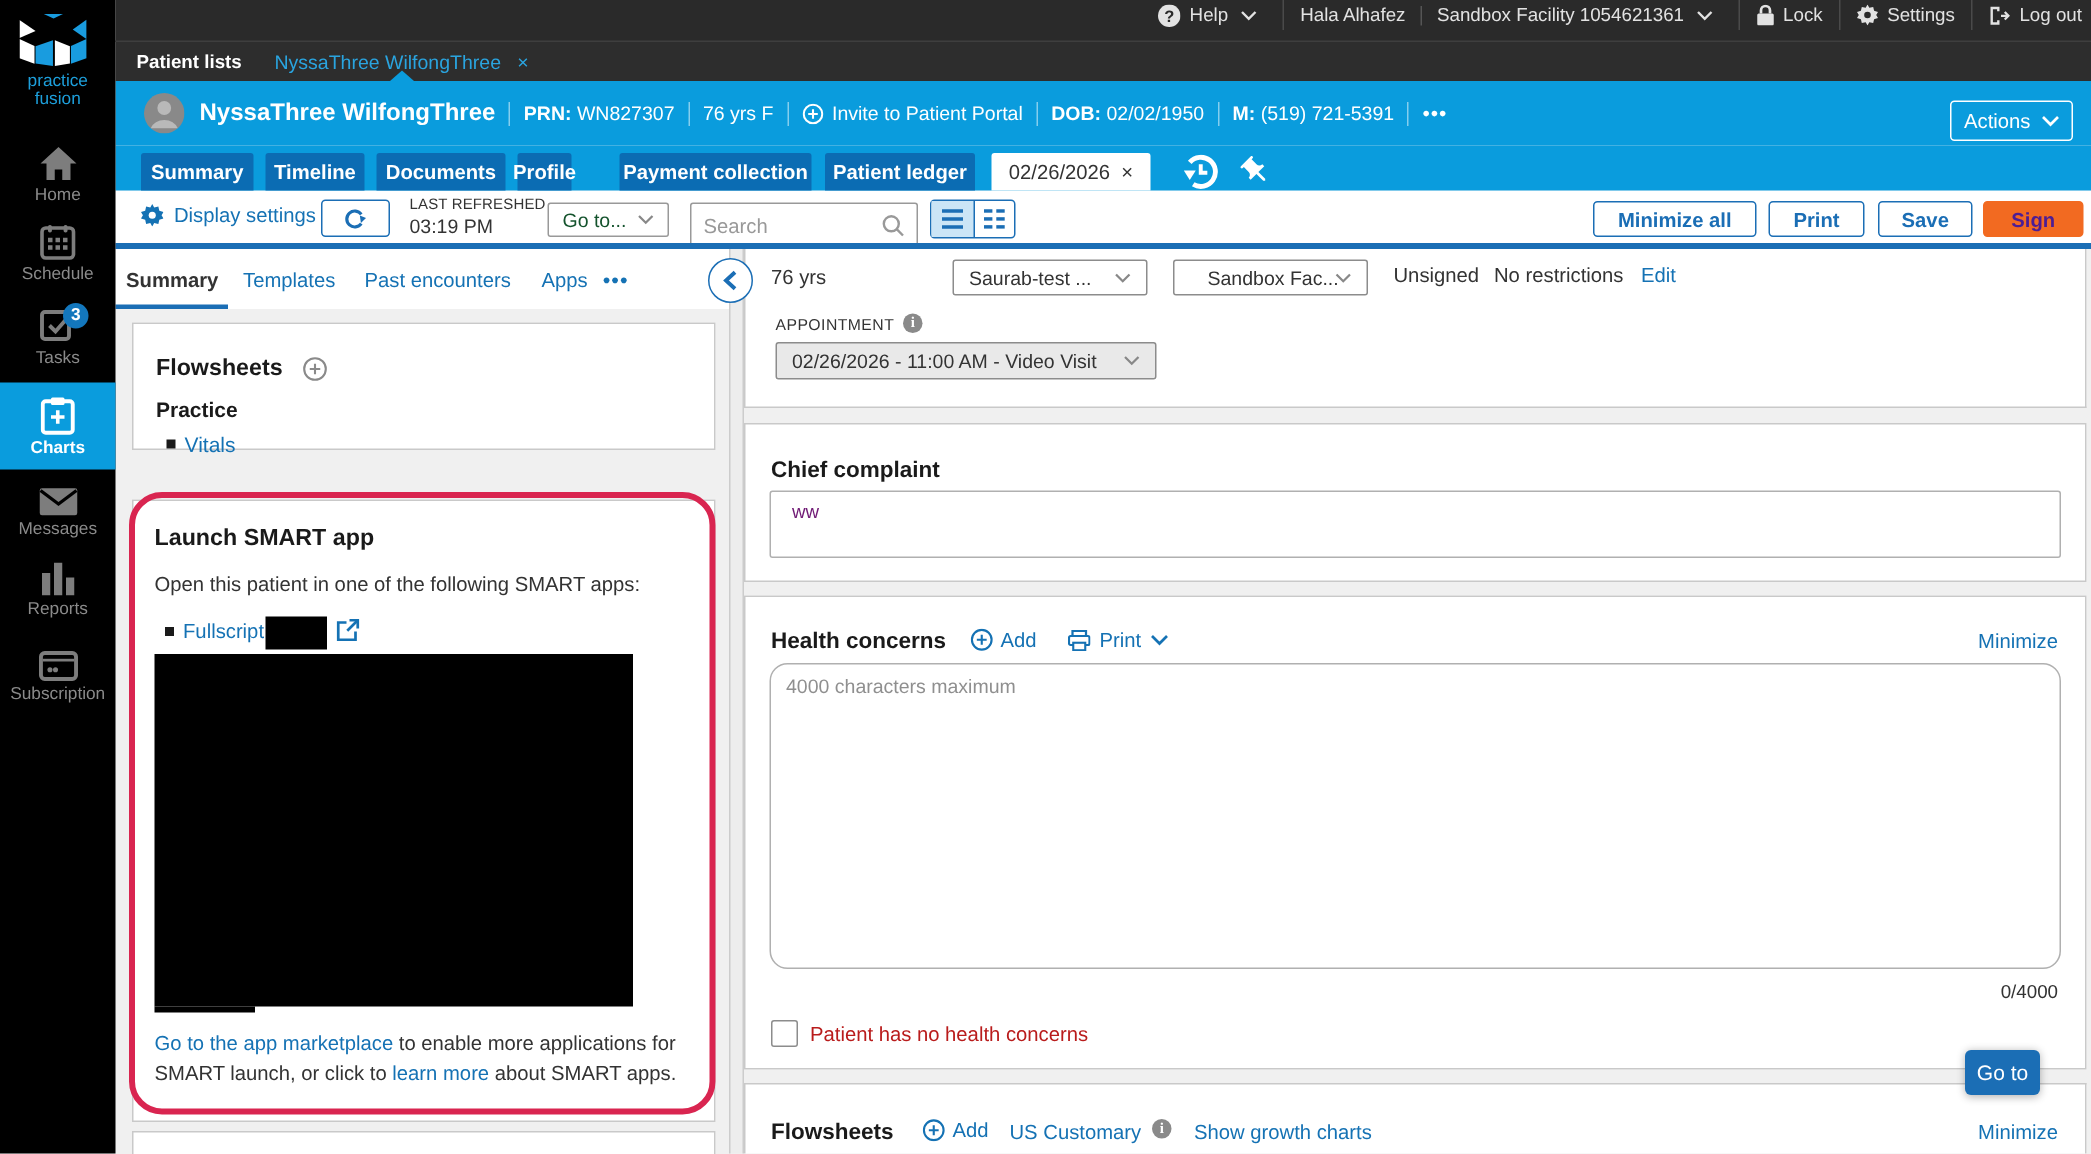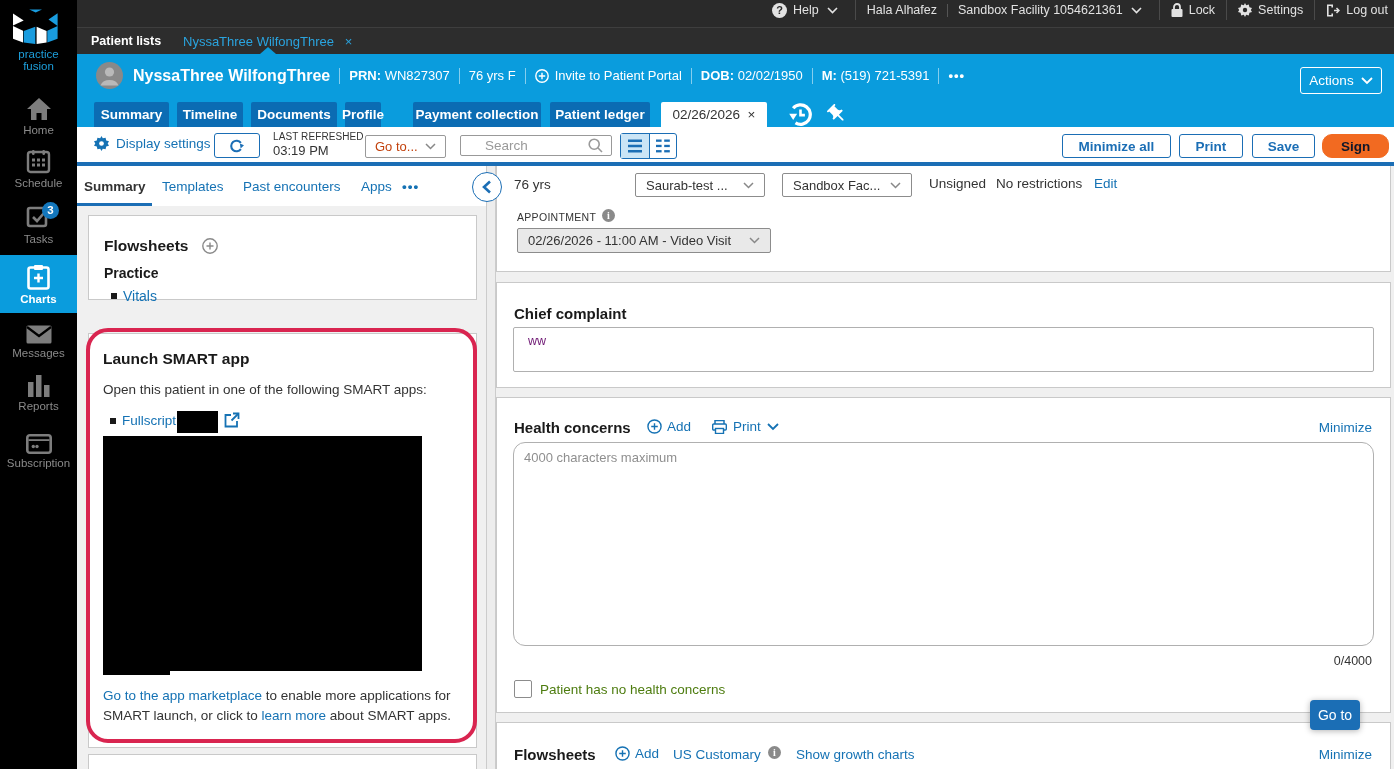--- a/index.html
+++ b/index.html
@@ -37,22 +37,22 @@
   .ntab { position:absolute; top:5px; height:25px; background:#0b6cb3; color:#fff; font-size:13.5px; font-weight:bold; border-radius:2px 2px 0 0; display:flex; align-items:center; justify-content:center; }
   .wtab { position:absolute; top:5px; height:25px; background:#fff; color:#333; font-size:13.5px; border-radius:2px 2px 0 0; display:flex; align-items:center; justify-content:center; }
   
   #toolbar { position:absolute; left:77px; top:127px; width:1317px; height:35px; background:#fff; z-index:16; }
   #blueline { position:absolute; left:77px; top:162px; width:1317px; height:4px; background:#1b6eb5; z-index:16; }
   .tb-link { color:#1572b4; font-size:13.5px; }
   #refresh-btn { position:absolute; left:137px; top:6px; width:46px; height:25px; border:1px solid #1b6eb5; border-radius:3px; display:flex; align-items:center; justify-content:center; }
   #lastref { position:absolute; left:196px; top:4px; color:#333; }
   #lastref .l1 { font-size:10px; letter-spacing:.1px; }
   #lastref .l2 { font-size:13px; margin-top:1px; }
-  .tb-select { position:absolute; top:8px; height:23px; border:1px solid #999; border-radius:2px; background:#fff; color:#c2410c; font-size:13px; display:flex; align-items:center; }
-  #search-box { position:absolute; left:383px; top:8px; width:152px; height:21px; border:1px solid #999; border-radius:2px; color:#999; font-size:13.5px; display:flex; align-items:center; padding-left:24px; }
+  .tb-select { position:absolute; top:8px; height:23px; border:1px solid #999; border-radius:2px; background:#fff; color:#14532d; font-size:13px; display:flex; align-items:center; }
+  #search-box { position:absolute; left:383px; top:8px; width:152px; height:31px; border:1px solid #999; border-radius:2px; color:#999; font-size:13.5px; display:flex; align-items:center; padding-left:8px; }
   .tb-btn { position:absolute; top:7px; height:24px; border:1px solid #1b6eb5; border-radius:3px; background:#fff; color:#1b6eb5; font-size:13.5px; font-weight:bold; display:flex; align-items:center; justify-content:center; }
   
   #content { position:absolute; left:77px; top:166px; width:1317px; height:603px; background:#f0f0f0; }
   #lp-tabsrow { position:absolute; left:0; top:0; width:409px; height:40px; background:#fff; }
   #lp-underline { position:absolute; left:0; top:37px; width:75px; height:3px; background:#1b6eb5; }
   .lp-tab { position:absolute; top:13px; font-size:13.5px; }
   .card { position:absolute; background:#fff; border:1px solid #c9c9c9; }
   #back-circle { position:absolute; left:395px; top:6px; width:30px; height:30px; border-radius:50%; background:#fff; border:1px solid #1b6eb5; z-index:5; display:flex; align-items:center; justify-content:center; }
   .blue-link { color:#1572b4; }
   .bullet { display:inline-block; width:6px; height:6px; background:#1a1a1a; }
@@ -293,21 +293,21 @@
             <rect x="8.2" y="5.8" width="5.6" height="2.3"></rect>
             <rect x="0" y="11.1" width="5.6" height="2.3"></rect>
             <rect x="8.2" y="11.1" width="5.6" height="2.3"></rect>
           </g>
         </svg>
     </div>
   </div>
   <div class="tb-btn" style="left:985px; width:109px;">Minimize all</div>
   <div class="tb-btn" style="left:1102px; width:64px;">Print</div>
   <div class="tb-btn" style="left:1175px; width:63px;">Save</div>
-  <div class="tb-btn" style="left:1245px; width:67px; background:#f26a21; border-color:#f26a21; color:#0f172a;border-radius:10px;">Sign</div>
+  <div class="tb-btn" style="left:1245px; width:67px; background:#f26a21; border-color:#f26a21; color:#4c1d95;">Sign</div>
 </div>
 <div id="blueline"></div>
 
 <div id="content">
 
   <div id="gutterbar" style="position:absolute;left:409px;top:0;width:10px;height:603px;background:#ededed;border-left:1px solid #ccc;border-right:1px solid #ccc;"></div>
   <div id="lp-tabsrow">
     <div class="lp-tab" style="left:7px; color:#333; font-weight:bold;">Summary</div>
     <div class="lp-tab blue-link" style="left:85px;">Templates</div>
     <div class="lp-tab blue-link" style="left:166px;">Past encounters</div>
@@ -354,21 +354,21 @@
 
   <div class="card" style="left:11px; top:588px; width:389px; height:80px;"></div>
 
   <div class="rcard" style="top:0px; height:106px; border-top:none;">
     <div style="position:absolute;left:17px;top:11px;font-size:13.5px;color:#333;">76 yrs</div>
     <div class="gsel" style="left:138px; top:7px; width:130px; height:24px; padding-left:10px;">Saurab-test ...
       <svg style="position:absolute;right:10px" width="11" height="7" viewBox="0 0 11 7">
           <path d="M1 1 L5.5 5.5 L10 1" stroke="#888" stroke-width="1.5" fill="none"></path>
         </svg>
     </div>
-    <div class="gsel" style="left:285px; top:7px; width:130px; height:24px; padding-left:10px;">Sandbox Fac...
+    <div class="gsel" style="left:285px; top:7px; width:130px; height:24px; padding-left:22px;">Sandbox Fac...
       <svg style="position:absolute;right:10px" width="11" height="7" viewBox="0 0 11 7">
           <path d="M1 1 L5.5 5.5 L10 1" stroke="#888" stroke-width="1.5" fill="none"></path>
         </svg>
     </div>
     <div style="position:absolute;left:432px;top:10px;font-size:13.5px;color:#333;">Unsigned</div>
     <div style="position:absolute;left:499px;top:10px;font-size:13.5px;color:#333;">No restrictions</div>
     <div style="position:absolute;left:597px;top:10px;font-size:13.5px;" class="blue-link">Edit</div>
     <div style="position:absolute;left:20px;top:45px;font-size:10.5px;color:#333;letter-spacing:.3px;">APPOINTMENT</div>
     <div style="position:absolute;left:105px;top:43px;" class="icirc">i</div>
     <div class="gsel" style="left:20px; top:62px; width:254px; height:25px; padding-left:10px; background:#e9e9e9;">02/26/2026 - 11:00 AM - Video Visit
@@ -404,21 +404,21 @@
       <svg width="12" height="8" viewBox="0 0 12 8">
           <path d="M1 1 L6 6 L11 1" stroke="#1572b4" stroke-width="1.8" fill="none"></path>
         </svg>
     </div>
     <div style="position:absolute;right:18px;top:22px;font-size:13.5px;" class="blue-link">Minimize</div>
     <div style="position:absolute;left:16px;top:44px;width:861px;height:204px;border:1px solid #b0b0b0;border-radius:12px;">
       <div style="position:absolute;left:10px;top:7px;font-size:13px;color:#8f8f8f;">4000 characters maximum</div>
     </div>
     <div style="position:absolute;right:18px;top:256px;font-size:12.5px;color:#333;">0/4000</div>
     <div style="position:absolute;left:17px;top:282px;width:18px;height:18px;border:1px solid #8c8c8c;border-radius:2px;background:#fff;"></div>
-    <div style="position:absolute;left:43px;top:284px;font-size:13.5px;color:#4d7c0f;">Patient has no health concerns</div>
+    <div style="position:absolute;left:43px;top:284px;font-size:13.5px;color:#b91c1c;">Patient has no health concerns</div>
   </div>
 
   <div class="rcard" style="top:556px; height:47px; border-bottom:none;">
     <div class="rtitle" style="position:absolute;left:17px;top:23px;">Flowsheets</div>
     <div style="position:absolute;left:118px;top:23px;display:flex;align-items:center;gap:5px;">
       <svg width="15" height="15" viewBox="0 0 16 16">
           <circle cx="8" cy="8" r="7" fill="none" stroke="#1572b4" stroke-width="1.5"></circle>
           <path d="M8 4.5 v7 M4.5 8 h7" stroke="#1572b4" stroke-width="1.5"></path>
         </svg>
       <span class="blue-link" style="font-size:13.5px;">Add</span>

